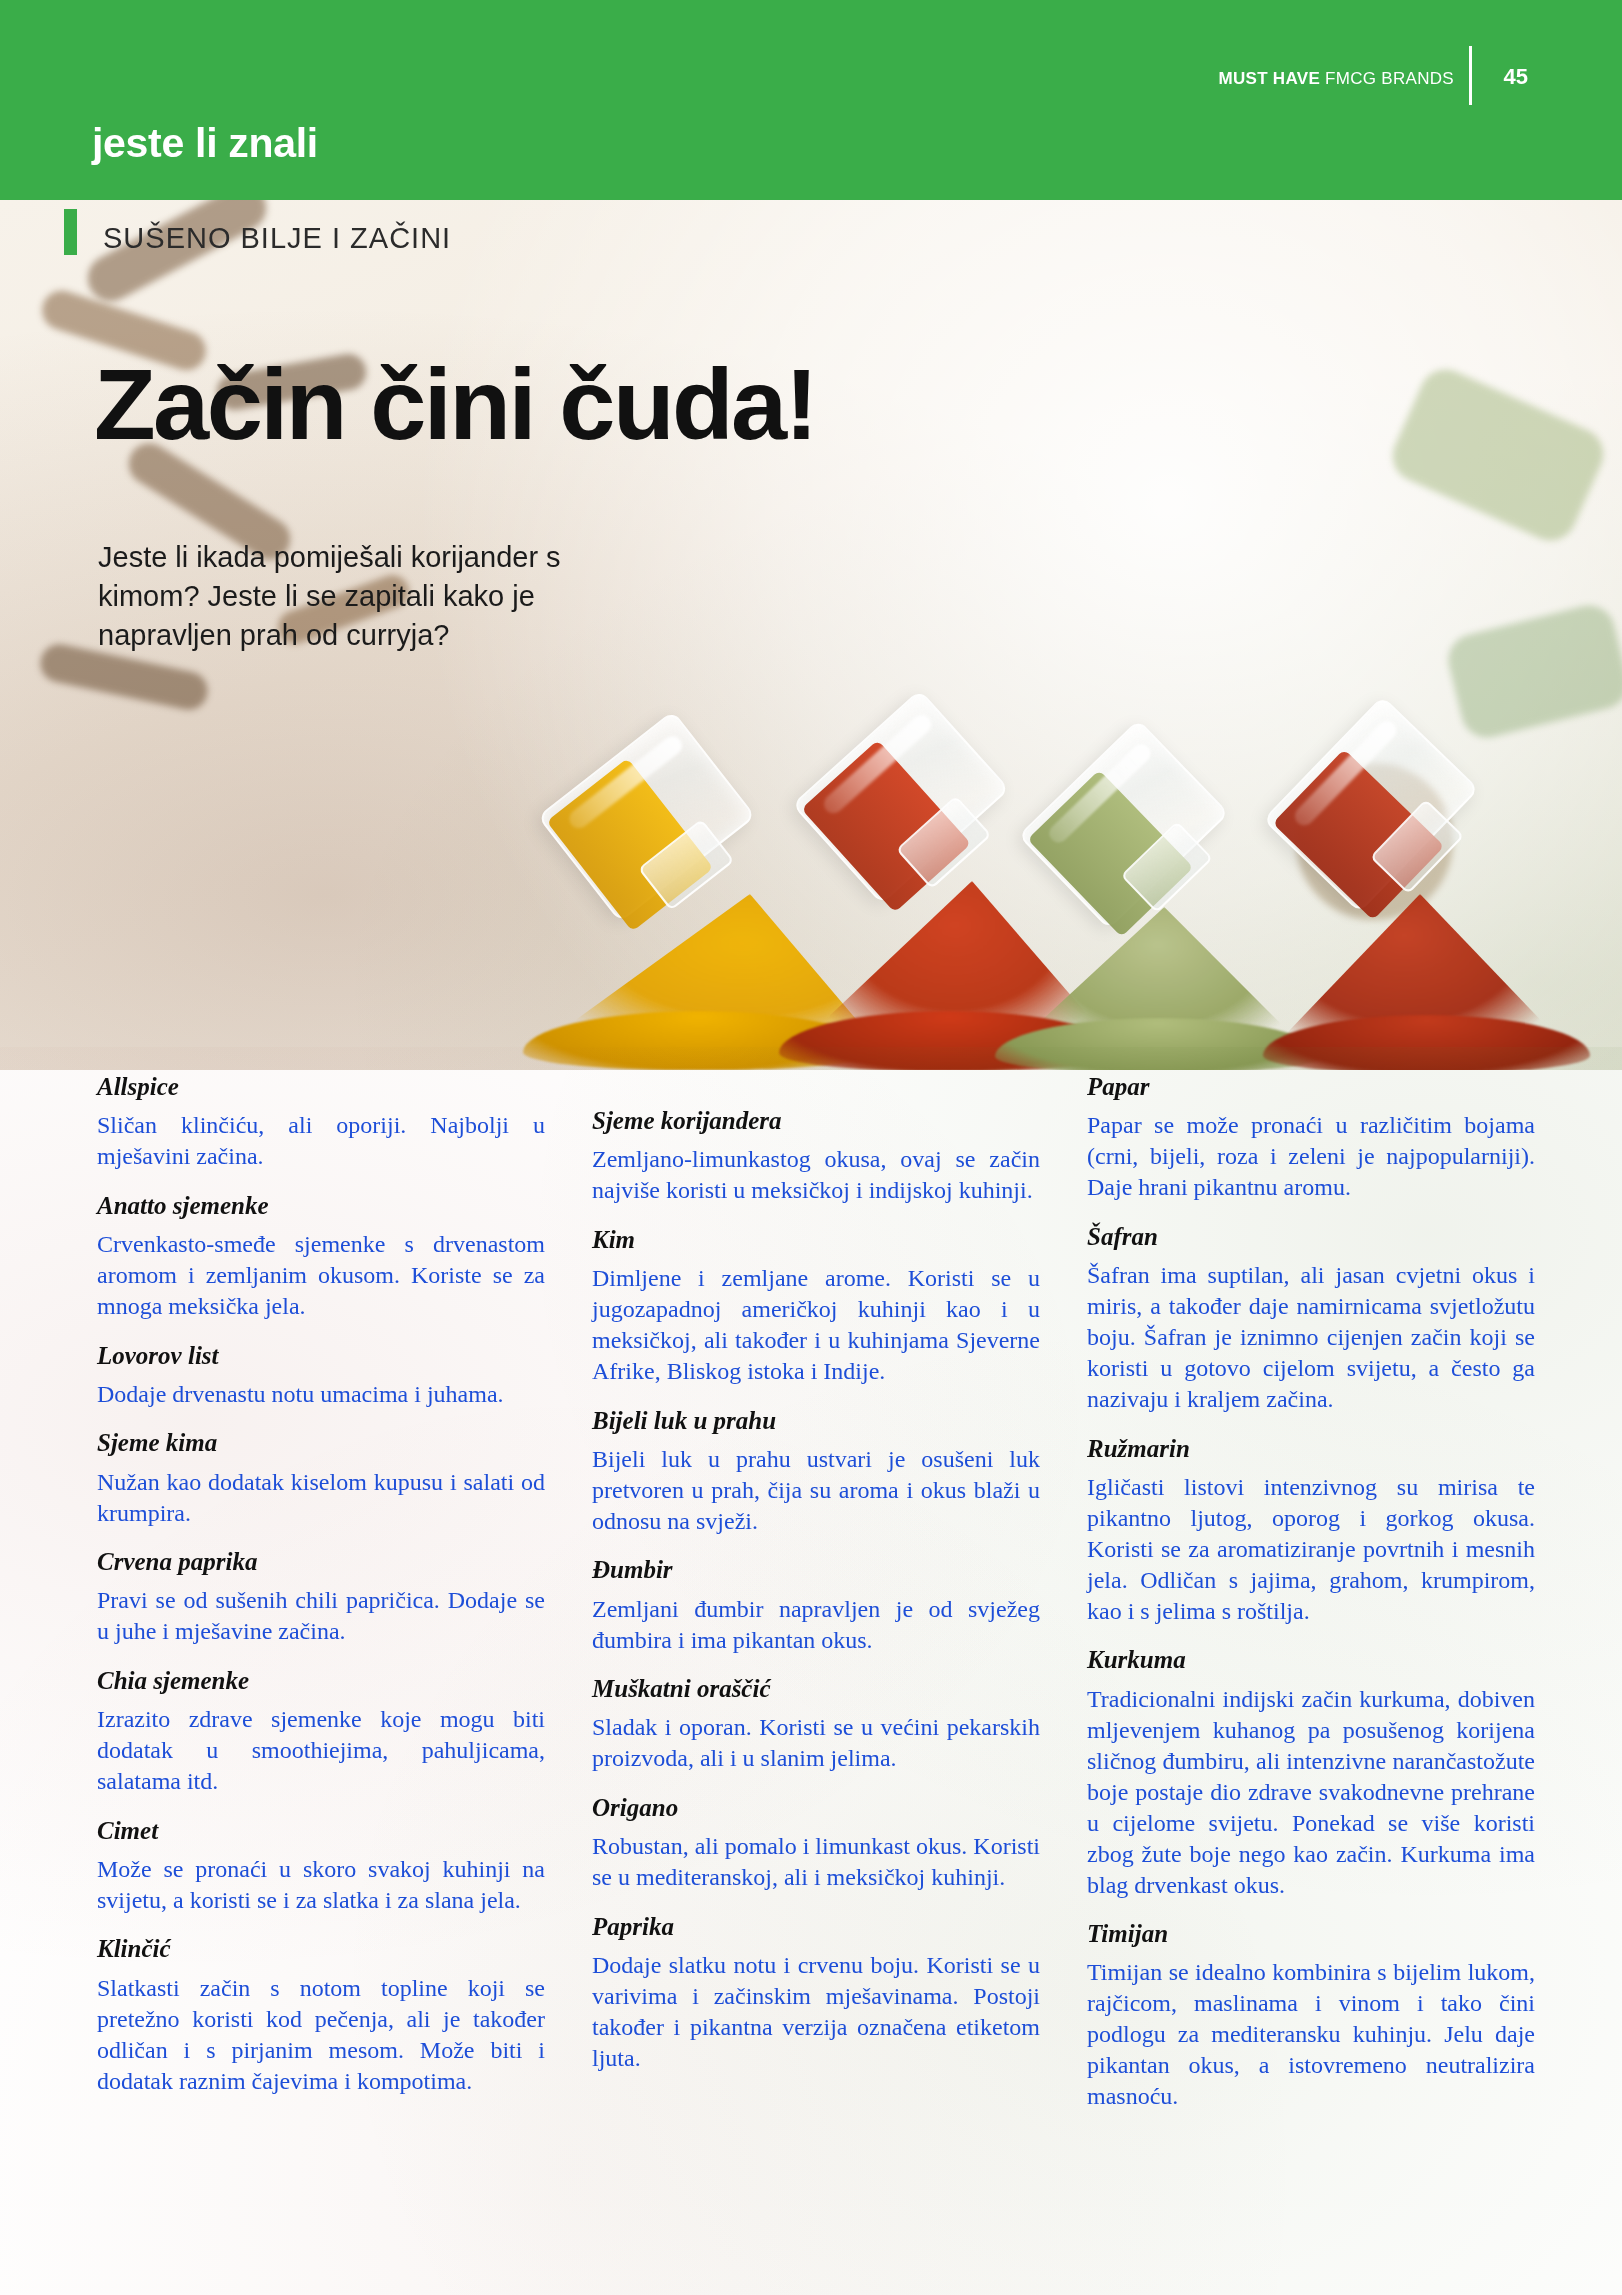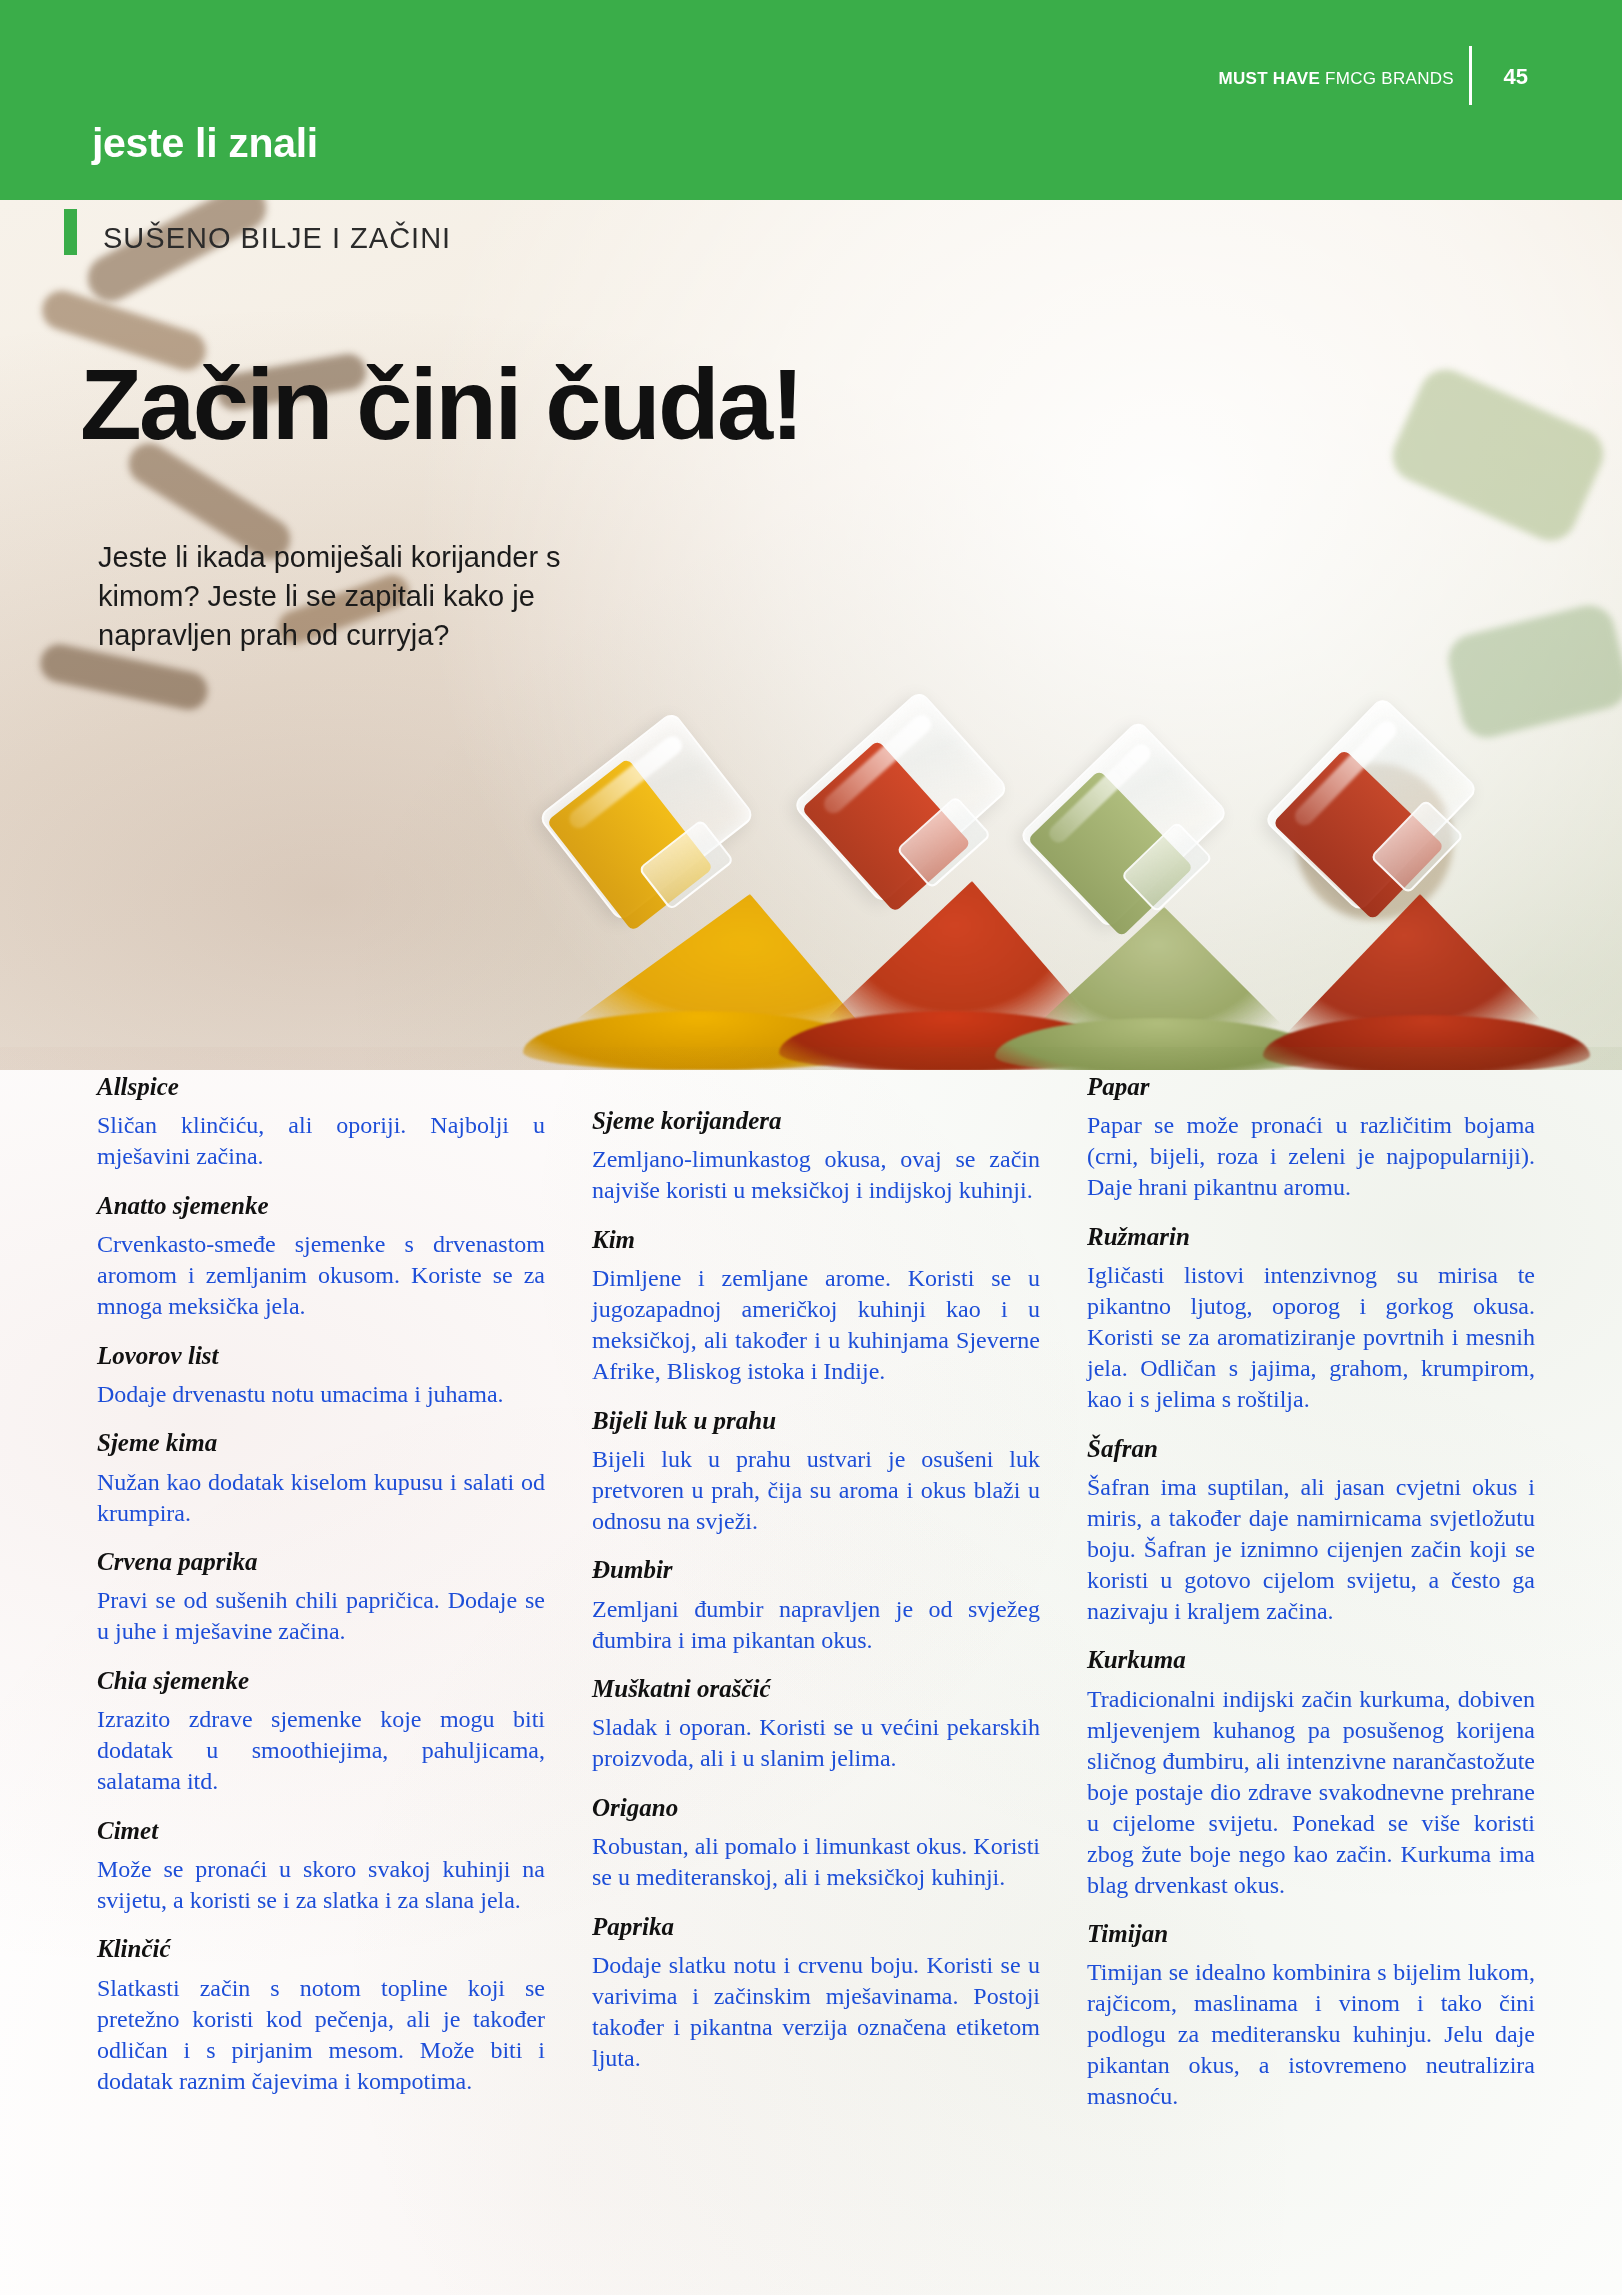--- a/index.html
+++ b/index.html
@@ -76,21 +76,21 @@
     top: 222px;
     font-family: "Liberation Sans", sans-serif;
     font-size: 29px;
     letter-spacing: 1px;
     color: #2b2b2b;
   }
 
   
   .headline {
     position: absolute;
-    left: 80px;
+    left: 94px;
     top: 287px;
     font-family: "Liberation Sans", sans-serif;
     font-weight: 700;
     font-size: 101px;
     line-height: 98px;
     letter-spacing: -2.6px;
     color: #111111;
   }
 
   
@@ -358,28 +358,28 @@
         <h3>Paprika</h3>
         <p>Dodaje slatku notu i crvenu boju. Koristi se u varivima i začinskim mješavinama. Postoji također i pikantna verzija označena etiketom ljuta.</p>
       </div>
     </div>
   <div class="col" id="col-2">
       <div class="entry">
         <h3>Papar</h3>
         <p>Papar se može pronaći u različitim bojama (crni, bijeli, roza i zeleni je najpopularniji). Daje hrani pikantnu aromu.</p>
       </div>
       <div class="entry">
+        <h3>Šafran</h3>
+        <p>Šafran ima suptilan, ali jasan cvjetni okus i miris, a također daje namirnicama svjetložutu boju. Šafran je iznimno cijenjen začin koji se koristi u gotovo cijelom svijetu, a često ga nazivaju i kraljem začina.</p>
+      </div>
+      <div class="entry">
         <h3>Ružmarin</h3>
         <p>Igličasti listovi intenzivnog su mirisa te pikantno ljutog, oporog i gorkog okusa. Koristi se za aromatiziranje povrtnih i mesnih jela. Odličan s jajima, grahom, krumpirom, kao i s jelima s roštilja.</p>
       </div>
       <div class="entry">
-        <h3>Šafran</h3>
-        <p>Šafran ima suptilan, ali jasan cvjetni okus i miris, a također daje namirnicama svjetložutu boju. Šafran je iznimno cijenjen začin koji se koristi u gotovo cijelom svijetu, a često ga nazivaju i kraljem začina.</p>
-      </div>
-      <div class="entry">
         <h3>Kurkuma</h3>
         <p>Tradicionalni indijski začin kurkuma, dobiven mljevenjem kuhanog pa posušenog korijena sličnog đumbiru, ali intenzivne narančastožute boje postaje dio zdrave svakodnevne prehrane u cijelome svijetu. Ponekad se više koristi zbog žute boje nego kao začin. Kurkuma ima blag drvenkast okus.</p>
       </div>
       <div class="entry">
         <h3>Timijan</h3>
         <p>Timijan se idealno kombinira s bijelim lukom, rajčicom, maslinama i vinom i tako čini podlogu za mediteransku kuhinju. Jelu daje pikantan okus, a istovremeno neutralizira masnoću.</p>
       </div>
     </div>
 </div>
 

